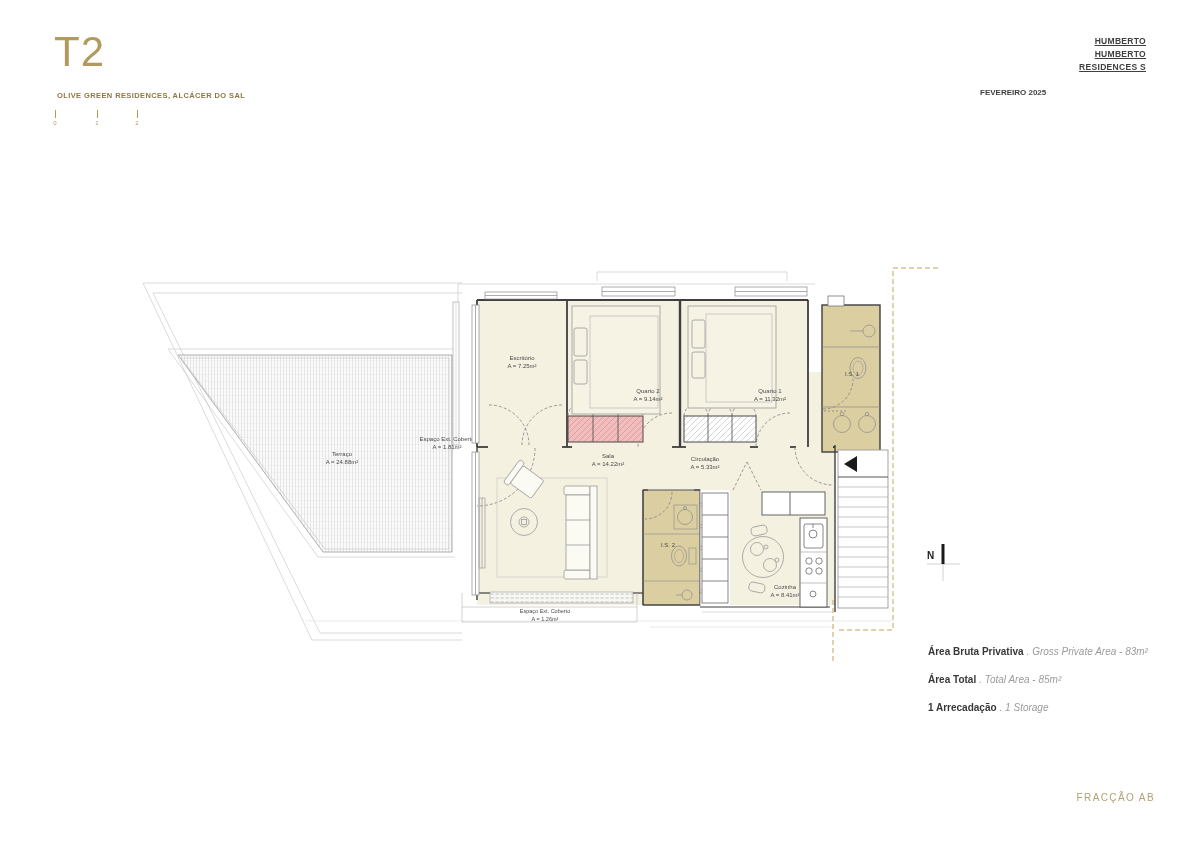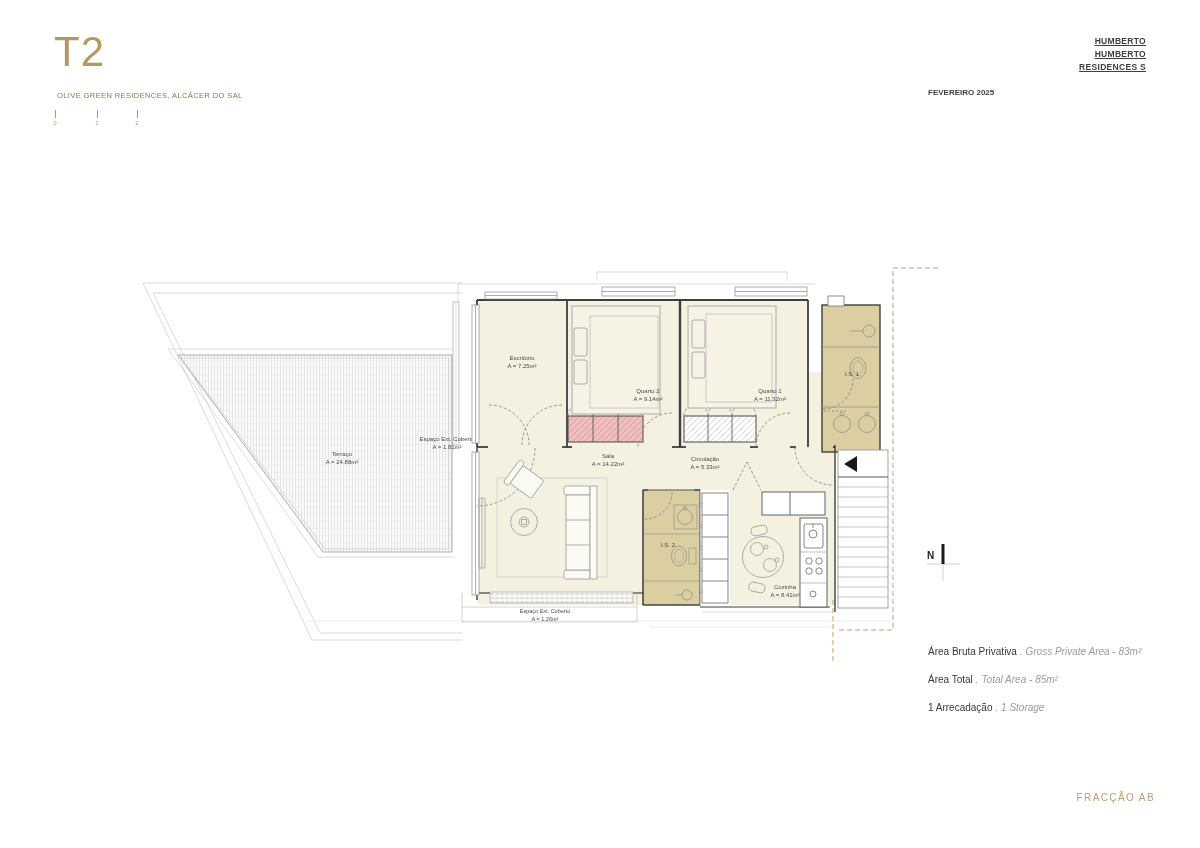--- a/index.html
+++ b/index.html
@@ -3,34 +3,34 @@
 <meta charset="utf-8">
 <style>
   html,body{margin:0;padding:0;background:#ffffff;}
   body{width:1200px;height:848px;position:relative;overflow:hidden;
        font-family:"Liberation Sans", sans-serif;color:#3f3f3f;}
   .canvas{position:absolute;left:0;top:0;width:1200px;height:732px;background:#fff;}
 
   
   .unit-title{position:absolute;left:54px;top:30px;font-size:42px;font-weight:300;
               letter-spacing:1px;color:#b29a5f;line-height:44px;}
-  .project-sub{position:absolute;left:57px;top:91px;font-size:7.5px;font-weight:normal;
+  .project-sub{position:absolute;left:57px;top:91px;font-size:7.5px;font-weight:bold;
                letter-spacing:.4px;color:#8d7845;}
   .scalebar{position:absolute;left:54px;top:110px;width:100px;height:24px;}
   .scalebar .tick{position:absolute;top:0;width:14px;text-align:center;}
   .scalebar .tick .bar{display:block;margin:0 auto;width:1px;height:8px;background:#b29a5f;}
   .scalebar .tick .num{display:block;font-size:6px;color:#b29a5f;margin-top:2px;}
   .architect{position:absolute;right:54px;top:35px;text-align:right;font-size:8.5px;
              font-weight:bold;color:#3f3f3f;line-height:13px;letter-spacing:.3px;text-decoration:underline;}
-  .date{position:absolute;left:928px;top:88px;font-size:8px;font-weight:bold;color:#3f3f3f;}
+  .date{position:absolute;left:980px;top:88px;font-size:8px;font-weight:bold;color:#3f3f3f;}
 
   
   .summary{position:absolute;left:928px;top:638px;width:250px;}
   .summary .row{height:28px;line-height:28px;font-size:10px;white-space:nowrap;}
-  .summary .lbl{font-weight:normal;color:#383838;}
+  .summary .lbl{font-weight:bold;color:#383838;}
   .summary .rest{font-style:italic;color:#9b9b9b;margin-left:3px;}
 
   .fraction{position:absolute;right:45px;top:792px;font-size:10px;letter-spacing:1.4px;
             color:#b4a173;}
 
   svg text{font-family:"Liberation Sans", sans-serif;}
   .plbl{font-size:6px;fill:#4a4a4a;text-anchor:middle;}
   .nlbl{font-size:10px;font-weight:bold;fill:#222;}
 </style>
 </head>

